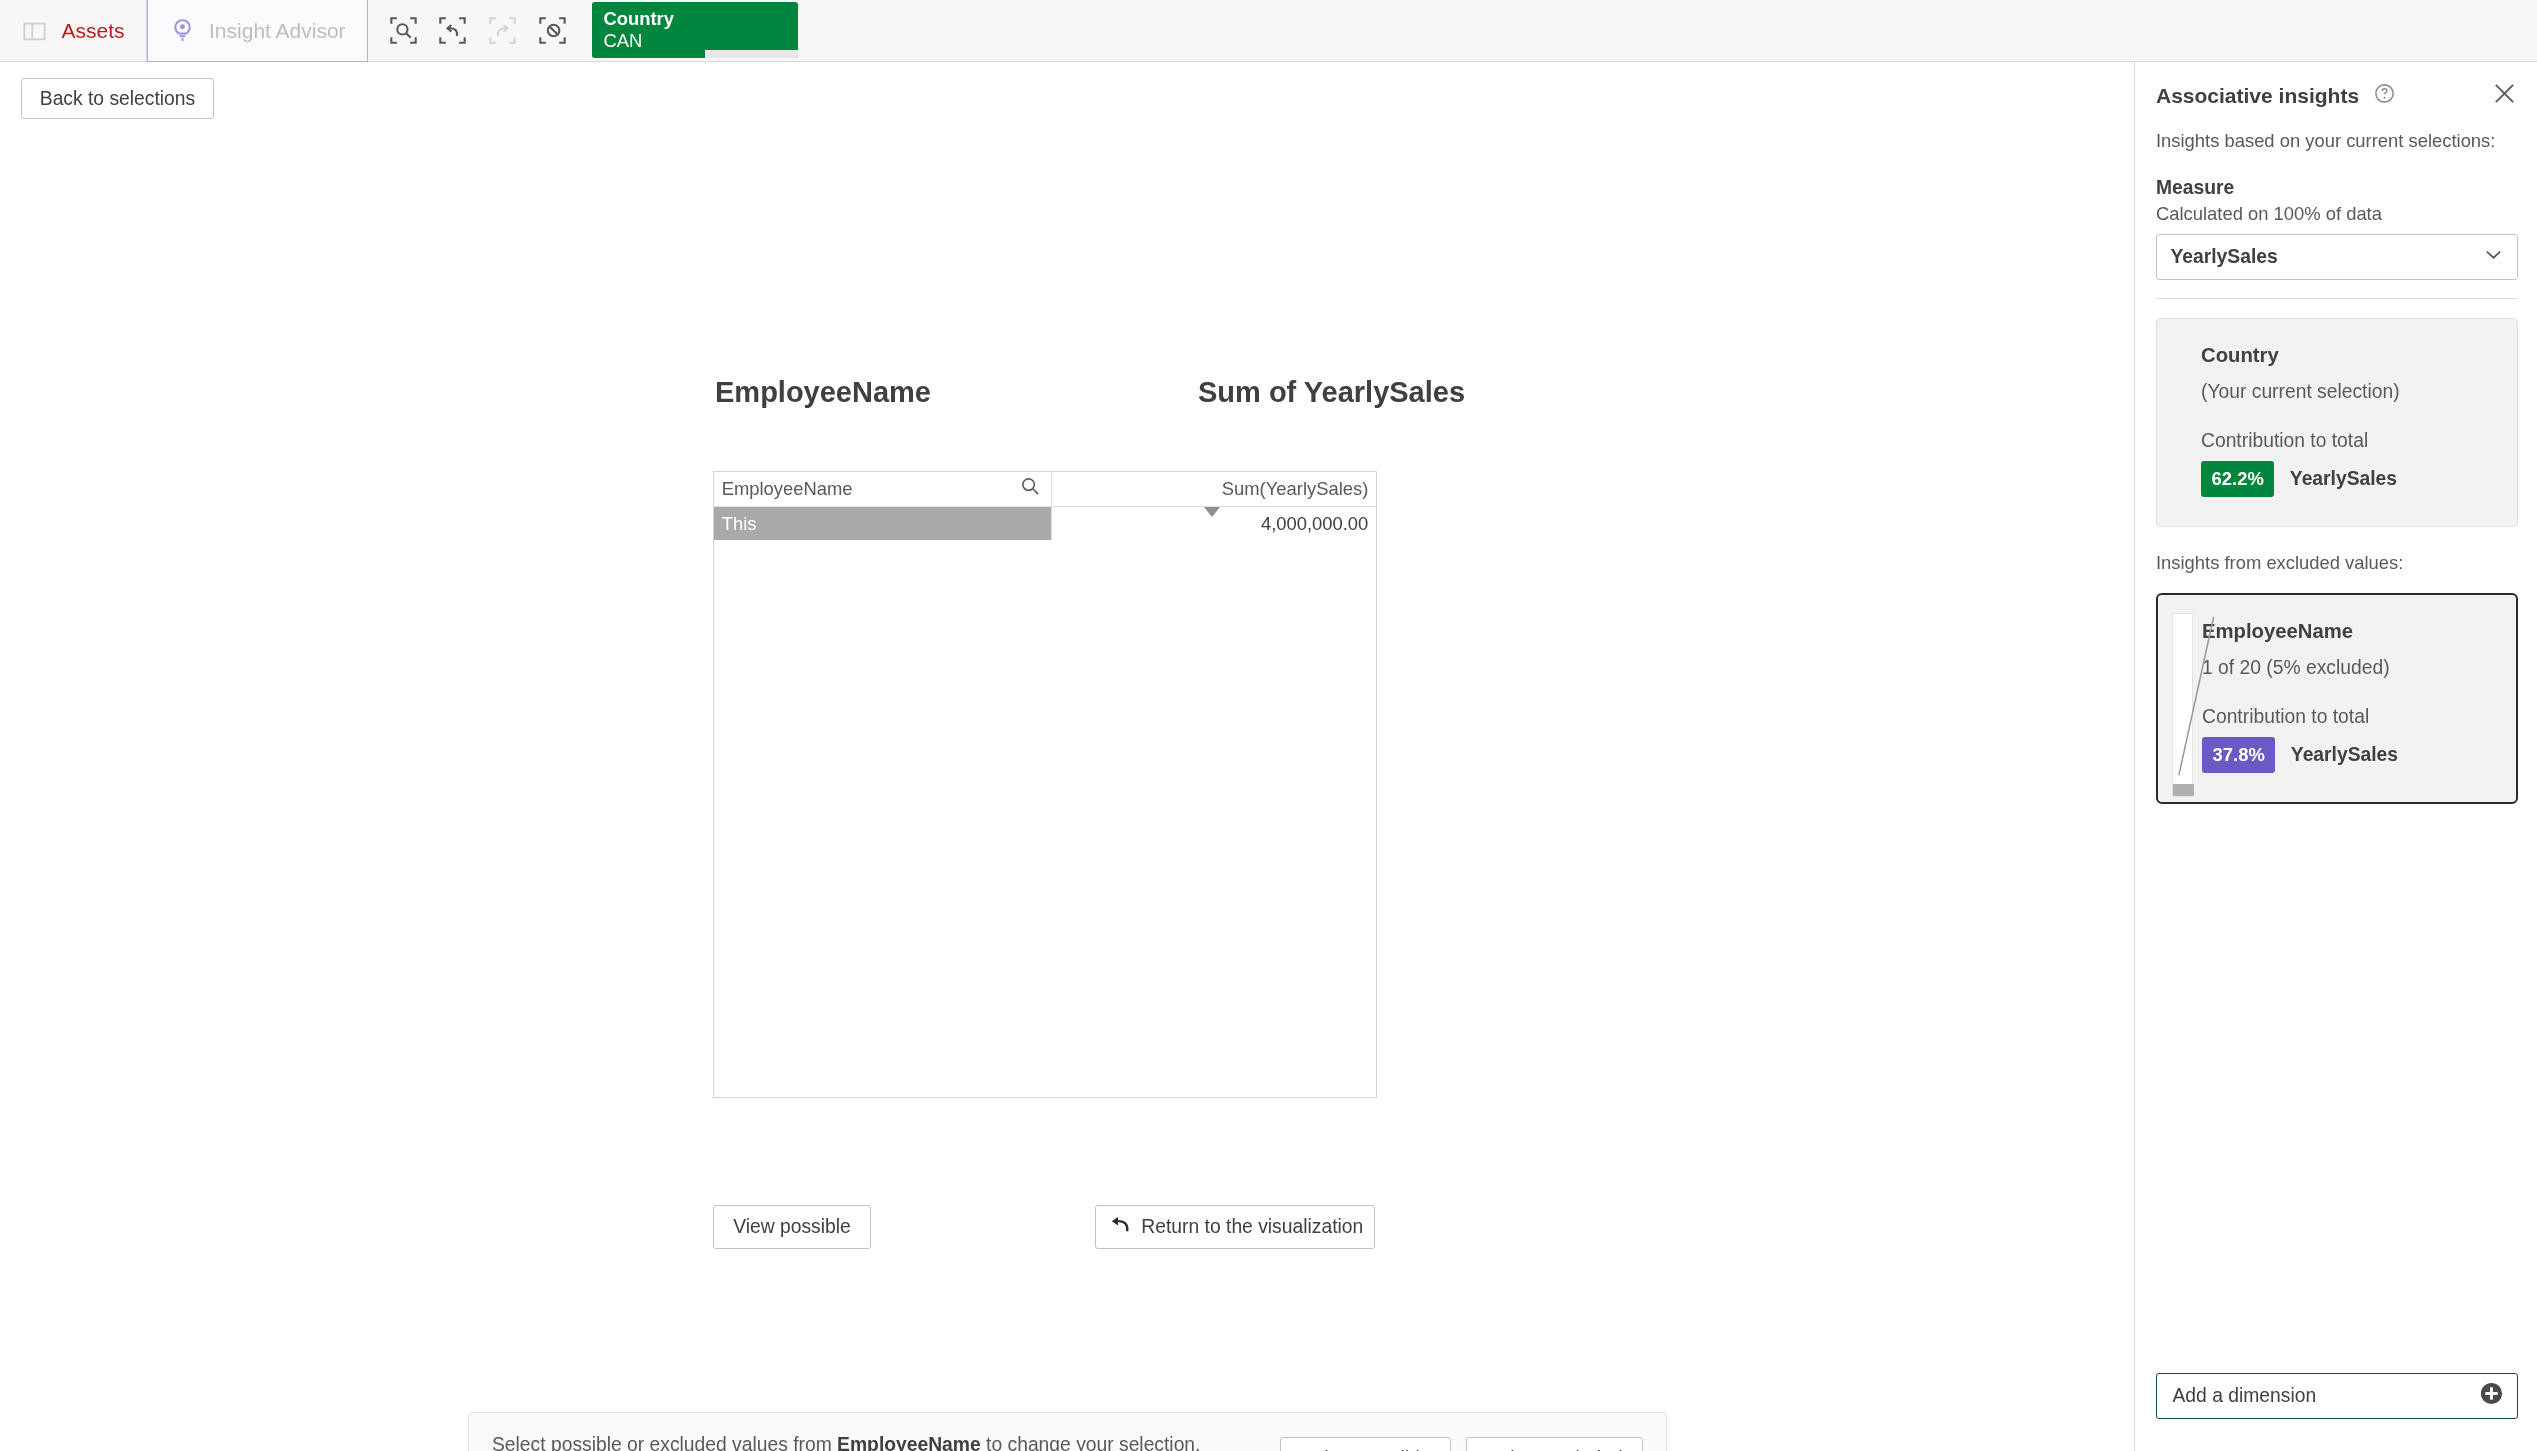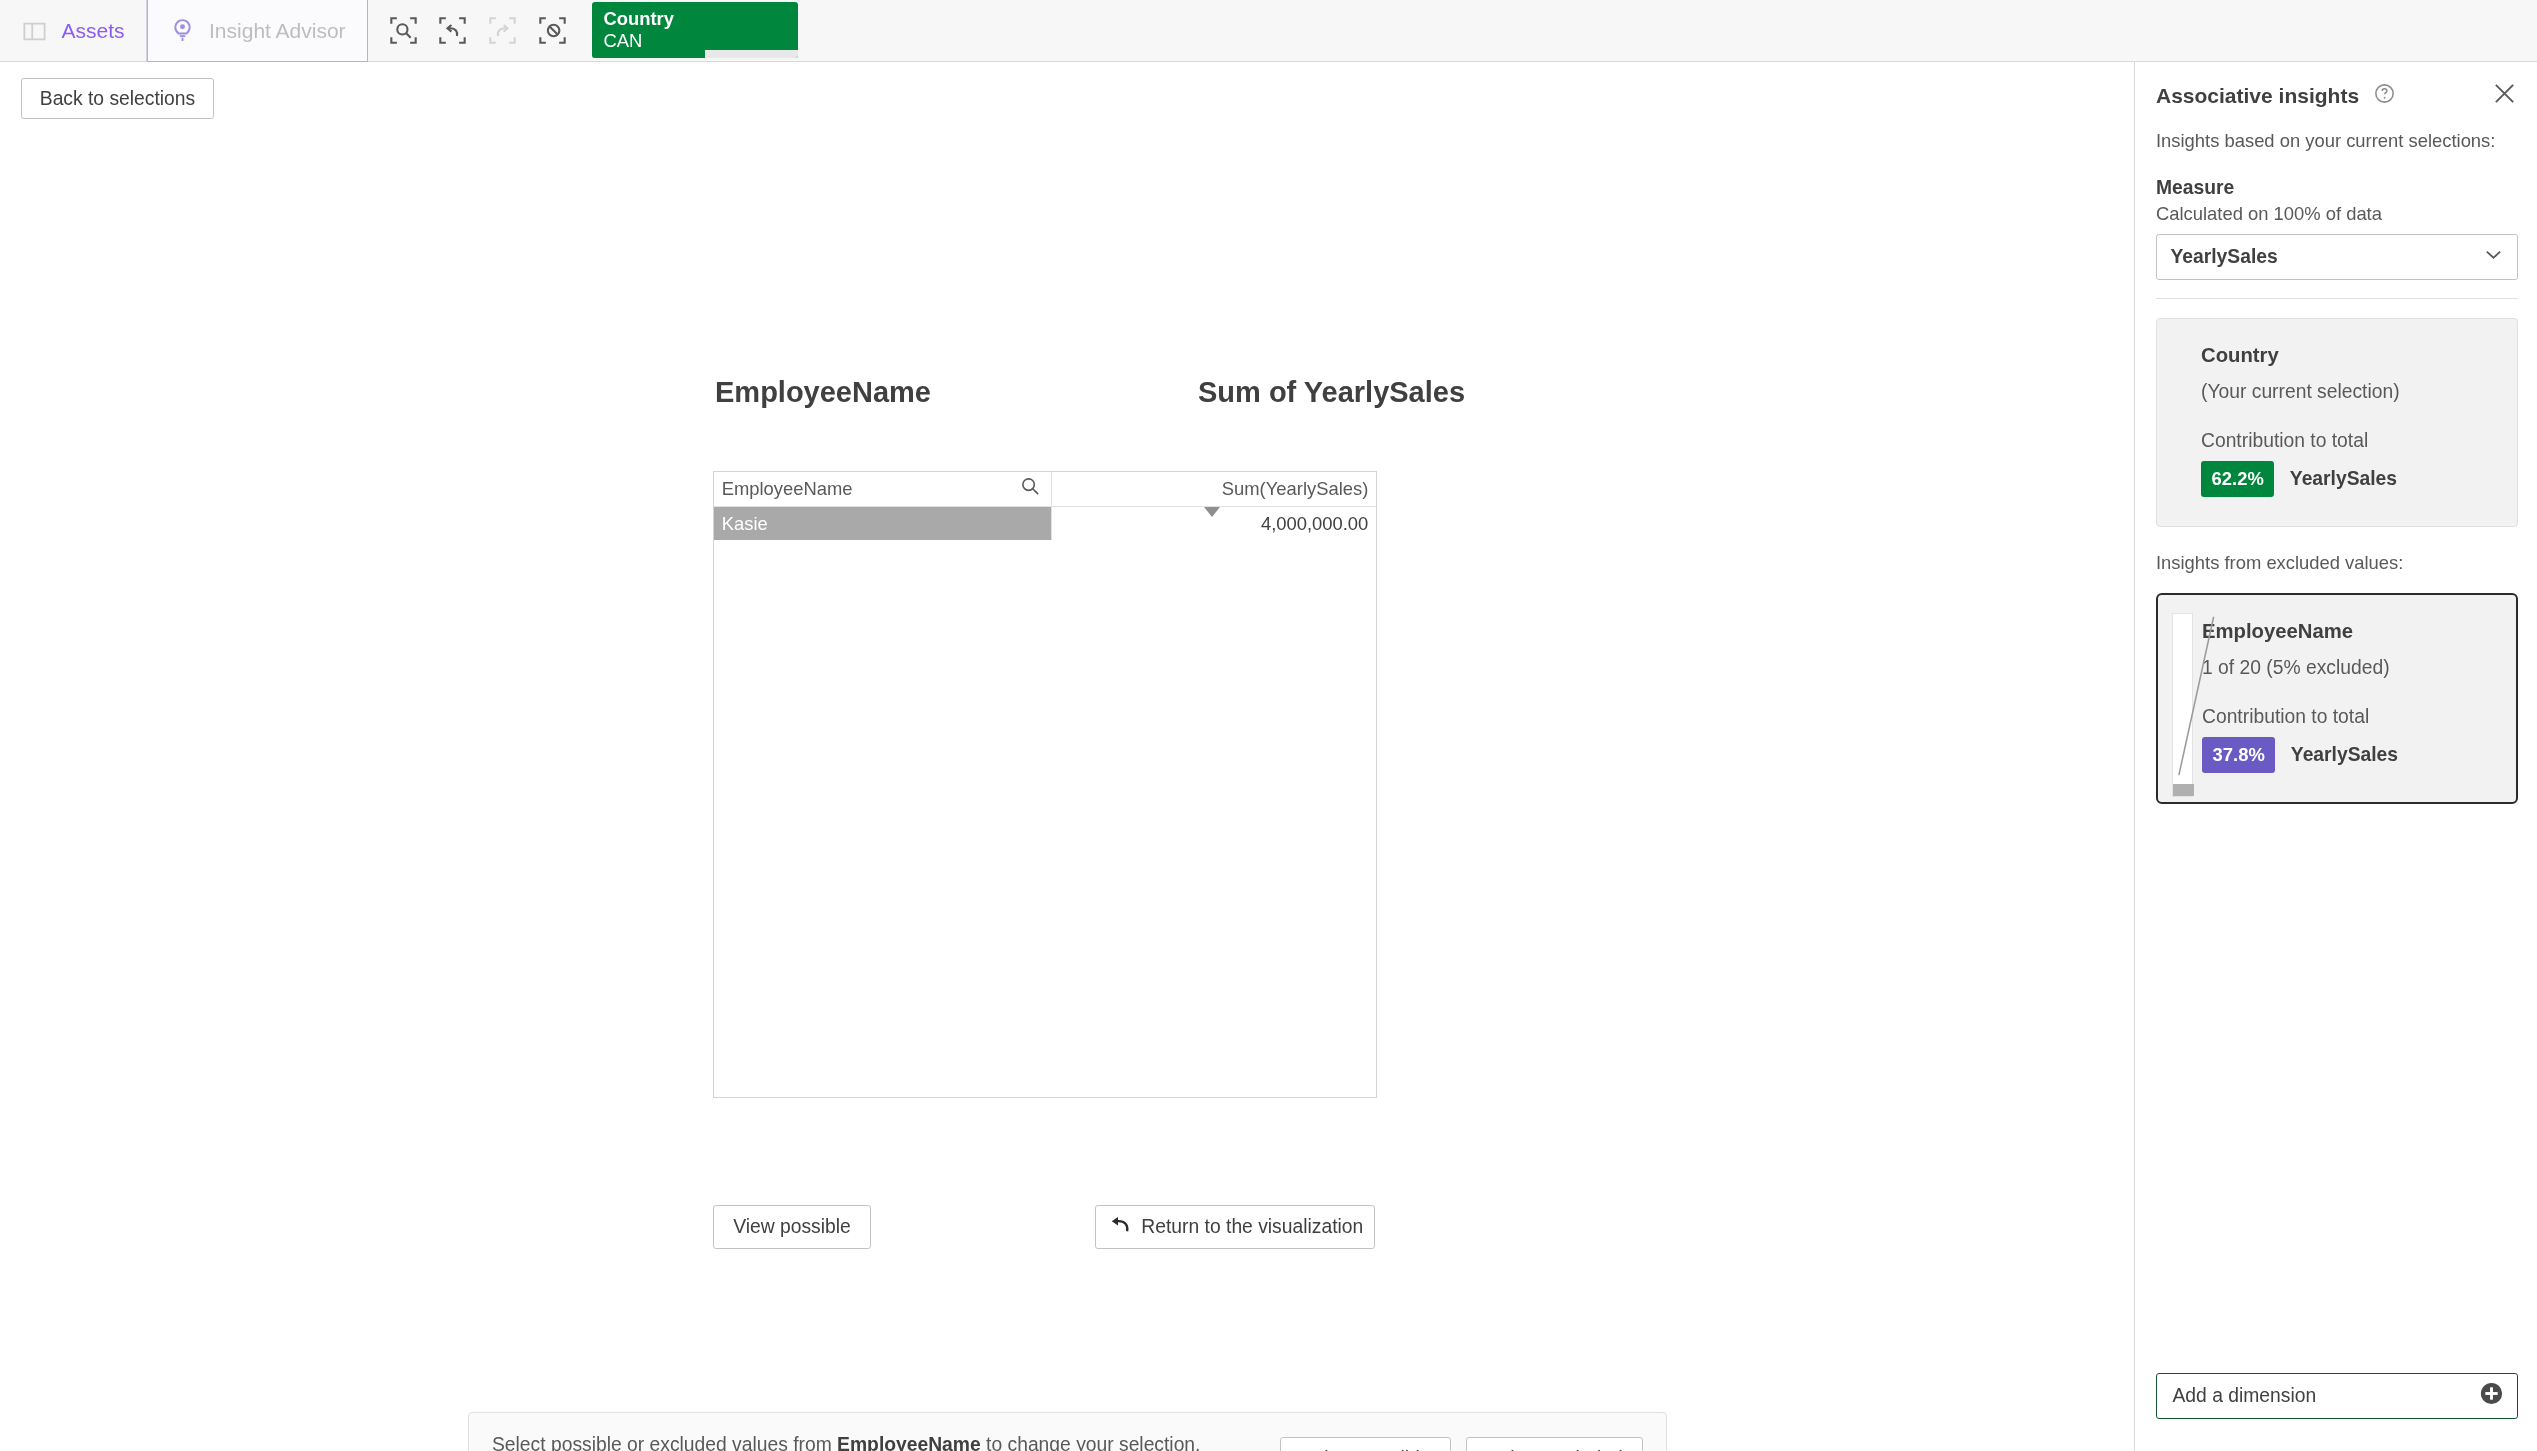--- a/index.html
+++ b/index.html
@@ -16,21 +16,21 @@
     position: absolute; left: 0; top: 0; width: 2538px; height: 62px;
     background: #f7f7f7;
     border-bottom: 1px solid #d9d9d9;
     display: flex; align-items: stretch;
   }
   .tab {
     display: flex; align-items: center; gap: 13.5px;
     padding: 0 21px;
     height: 62px;
     border-right: 1px solid #e0e0e0;
-    color: #8b5cf6;
+    color: #b91c1c;
     font-size: 21px;
   }
   .tab.assets { border-right: 1px solid #d0d0e8; }
   .tab.active {
     background: #fbfbfd;
     border-left: 1px solid #b3aee6;
     border-right: 1px solid #b3aee6;
     border-bottom: 1.9px solid #b3aee6;
     color: #bdbdbd;
   }
@@ -313,21 +313,21 @@
         <span>
           <svg width="21" height="21" viewBox="0 0 22 22">
             <circle cx="9" cy="9" r="6" fill="none" stroke="#595959" stroke-width="1.7"></circle>
             <line x1="13.4" y1="13.4" x2="19" y2="19" stroke="#595959" stroke-width="1.7"></line>
           </svg>
         </span>
       </div>
       <div class="lb-head-meas">Sum(YearlySales)</div>
     </div>
     <div class="lb-row">
-      <div class="lb-cell-dim">Kasie</div>
+      <div class="lb-cell-dim">This</div>
       <div class="lb-cell-meas">
         <span class="lb-caret"></span>
         <span>4,000,000.00</span>
       </div>
     </div>
   </div>
 
   <div class="btn btn-view-possible">View possible</div>
 
   <div class="btn btn-return">

